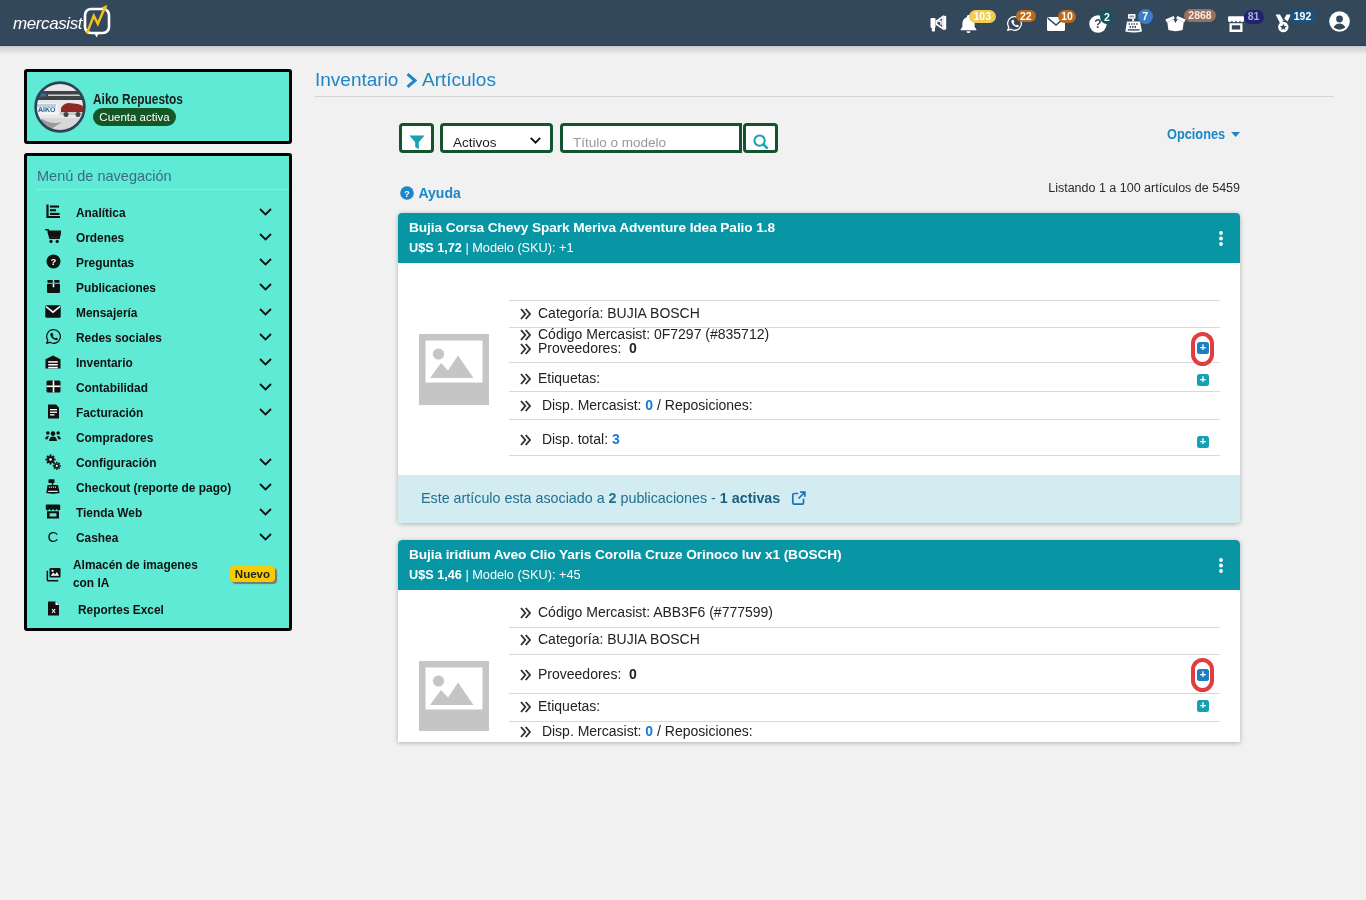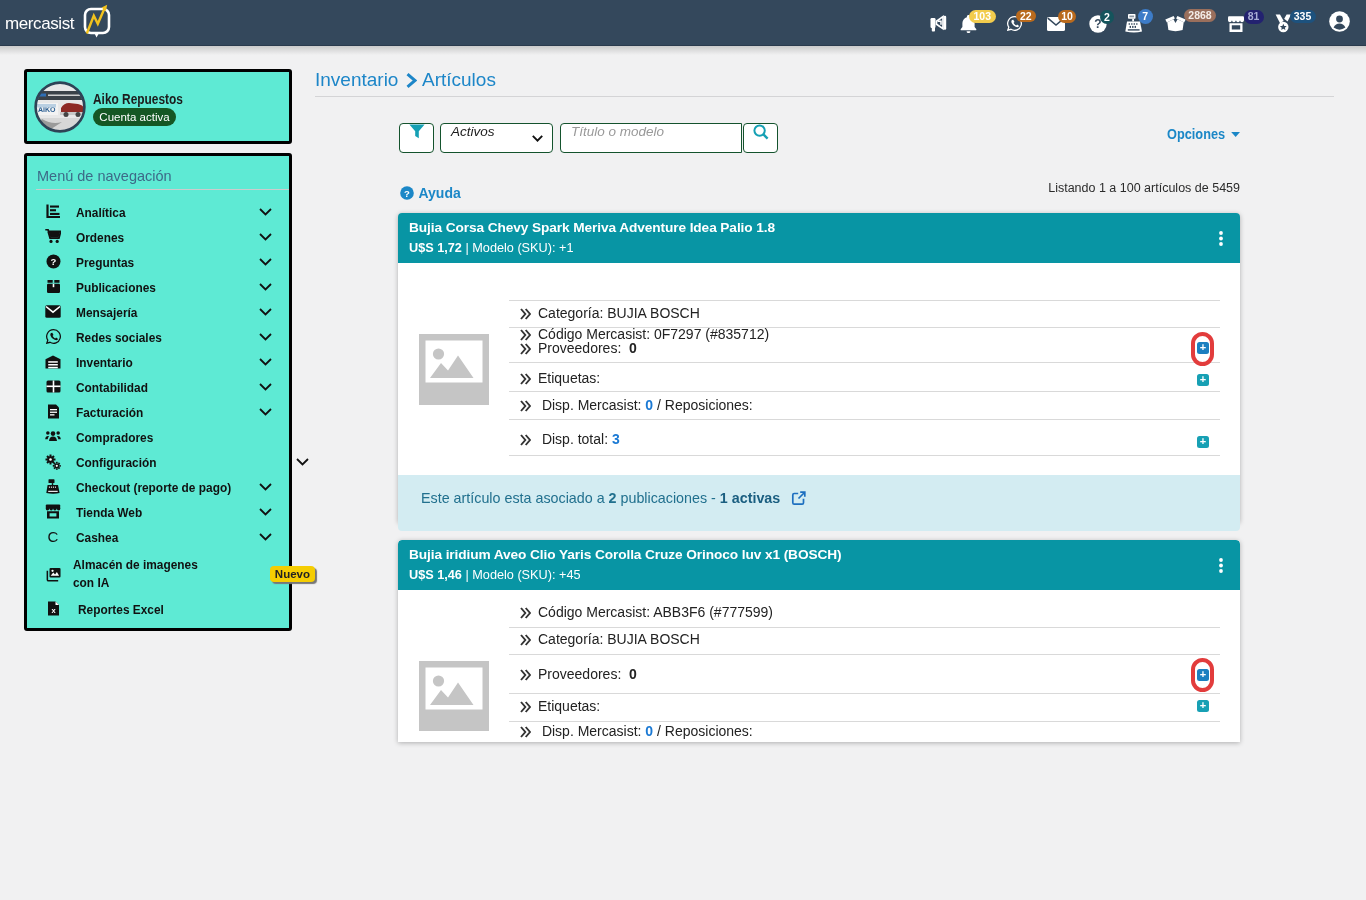--- a/index.html
+++ b/index.html
@@ -2,51 +2,51 @@
 <html><head>
 <meta charset="utf-8">
 <style>
   html,body{margin:0;padding:0;}
   body{font-family:"Liberation Sans",sans-serif;background:#f1f1f2;}
   #page{position:relative;width:1366px;height:900px;overflow:hidden;background:#f1f1f2;}
   .abs{position:absolute;}
   
   #navbar{left:0;top:0;width:1366px;height:45px;background:#34485c;border-bottom:1px solid #2a3b4d;}
   #navshadow{left:0;top:46px;width:1366px;height:9px;background:linear-gradient(#cbcbcb,#f1f1f2);}
-  .logo-text{left:5px;top:14px;color:#fff;font-size:17px;letter-spacing:-0.4px;}
+  .logo-text{left:13px;top:14px;color:#fff;font-size:17px;letter-spacing:-0.4px;font-style:italic;}
   .navico{position:absolute;}
   .badge{position:absolute;border-radius:8px;color:#fff;font-size:10.5px;font-weight:bold;text-align:center;}
   
   .card{position:absolute;background:#5eead4;border:3px solid #000000;border-radius:3px;}
   #seller-card{left:24px;top:69px;width:262px;height:69px;}
   #menu-card{left:24px;top:153px;width:262px;height:472px;}
   .menu-title{position:absolute;left:10px;top:12px;font-size:14.5px;color:#3d6a88;}
   .menu-hr{position:absolute;left:9px;top:32.5px;width:253px;height:1px;background:#ccc;}
   .mitem{position:absolute;left:0;width:262px;height:25px;}
   .mico{position:absolute;left:18px;top:50%;transform:translateY(-50%);width:16px;height:16px;display:flex;align-items:center;justify-content:center;}
   .mtext{position:absolute;left:48.5px;top:50%;transform:translateY(-50%) scaleX(0.88);transform-origin:left center;font-size:13.5px;font-weight:bold;color:#111;white-space:nowrap;}
   .mchev{position:absolute;right:17px;top:50%;transform:translateY(-50%);height:8px;}
   
   .bc{left:315px;top:69px;font-size:19px;color:#1d86c8;}
   .bc-hr{left:315px;top:96px;width:1019px;height:1px;background:#d4d4d6;}
-  .btn{position:absolute;background:#fff;border:1px solid #14532d;border-radius:4px;box-sizing:border-box;display:flex;align-items:flex-start;justify-content:center;font-style:italic;}
+  .btn{position:absolute;background:#fff;border:3px solid #14532d;border-radius:4px;box-sizing:border-box;display:flex;align-items:flex-end;justify-content:center;}
   
   .acard{position:absolute;left:398px;width:842px;background:#fff;border-radius:4px;box-shadow:0 1px 5px rgba(0,0,0,0.28);}
   .ahead{position:absolute;left:0;top:0;width:842px;height:50px;background:#0895a4;border-radius:4px 4px 0 0;text-align:right;}
   .atitle{position:absolute;left:11px;top:7px;color:#fff;font-size:13.7px;font-weight:bold;letter-spacing:-0.1px;white-space:nowrap;}
   .asub{position:absolute;left:11px;top:28px;color:#fff;font-size:12.7px;white-space:nowrap;}
   .arow-line{position:absolute;left:111px;width:711px;height:1px;background:#d9d9d9;}
   .arow{position:absolute;left:122px;font-size:14px;color:#222;white-space:nowrap;}
   .chev2{display:inline-block;vertical-align:-2px;margin-right:7px;}
   .bluenum{color:#1a79d4;font-weight:bold;}
   .plusbtn{position:absolute;left:799px;width:12px;height:12px;border-radius:2.5px;color:#fff;font-size:11px;line-height:11px;text-align:center;font-weight:bold;}
   .plus-teal{background:#17a0b4;}
   .plus-blue{background:#1b7fc0;}
   .redoval{position:absolute;left:793px;width:15px;height:26px;border:4px solid #e23c3c;border-radius:12px;}
-  .afoot{position:absolute;left:0;width:842px;height:56px;background:#d3ecf2;border-radius:0 0 4px 4px;}
+  .afoot{position:absolute;left:0;width:842px;height:48px;background:#d3ecf2;border-radius:0 0 4px 4px;}
   .afoot-text{position:absolute;left:23px;top:15px;font-size:14.3px;color:#21708e;}
 </style>
 </head>
 <body>
 <div id="page">
 
   <div class="abs" id="navbar"></div>
   <div class="abs" id="navshadow"></div>
   <div class="abs logo-text">mercasist</div>
   <div class="navico" style="left:82px;top:4px;">
@@ -135,21 +135,21 @@
     </svg>
     <div class="badge" style="left:16.5px;top:-5px;width:20px;height:13.5px;line-height:13.5px;background:#232270;border-radius:7px;color:#a9aed6;">81</div>
   </div>
   <div class="navico" style="left:1275px;top:14px;">
     <svg width="17" height="19" viewBox="0 0 17 19">
       <path d="M0.6,0.5 H5 L8.6,6.8 L5.2,9.5 Z" fill="#fff"></path>
       <path d="M16,0.5 H11.6 L9.2,4.8 L12.6,7.4 Z" fill="#fff"></path>
       <circle cx="8.3" cy="13" r="5.2" fill="#fff"></circle>
       <path d="M8.3,9.7 L9.3,11.9 L11.7,12.1 L9.9,13.7 L10.4,16.1 L8.3,14.8 L6.2,16.1 L6.7,13.7 L4.9,12.1 L7.3,11.9 Z" fill="#34485c"></path>
     </svg>
-    <div class="badge" style="left:14.5px;top:-4px;width:26px;height:12.5px;line-height:12.5px;background:#1d527e;border-radius:7px;">335</div>
+    <div class="badge" style="left:14.5px;top:-4px;width:26px;height:12.5px;line-height:12.5px;background:#1d527e;border-radius:7px;">192</div>
   </div>
   <div class="navico" style="left:1329px;top:11px;">
     <svg width="21" height="21" viewBox="0 0 21 21">
       <circle cx="10.5" cy="10.5" r="10.3" fill="#fff"></circle>
       <circle cx="10.5" cy="8" r="3.4" fill="#34485c"></circle>
       <path d="M4.6,16.6 C5.8,13.6 8,12.5 10.5,12.5 C13,12.5 15.2,13.6 16.4,16.6 A10.3,10.3 0 0 1 4.6,16.6 Z" fill="#34485c"></path>
     </svg>
   </div>
 
   <div class="card" id="seller-card">
@@ -307,21 +307,21 @@
             <circle cx="9" cy="3.2" r="2.6" fill="#111"></circle>
             <path d="M4.5,11.5 C4.8,8 6.6,6.5 9,6.5 C11.4,6.5 13.2,8 13.5,11.5 Z" fill="#111"></path>
             <circle cx="3.2" cy="2.5" r="2" fill="#111"></circle>
             <path d="M0.2,9.5 C0.4,7 1.7,5.8 3.4,5.8 L4.6,6.2 C3.6,7.4 3.2,8.6 3.1,9.5 Z" fill="#111"></path>
             <circle cx="14.8" cy="2.5" r="2" fill="#111"></circle>
             <path d="M17.8,9.5 C17.6,7 16.3,5.8 14.6,5.8 L13.4,6.2 C14.4,7.4 14.8,8.6 14.9,9.5 Z" fill="#111"></path>
           </svg>
         </span>
       <span class="mtext">Compradores</span>
     </div>
-    <div class="mitem" style="top:293px;padding-left:37px;">
+    <div class="mitem" style="top:293px;">
       <span class="mico">
           <svg width="16" height="16" viewBox="0 0 16 16">
             <g fill="#111">
               <circle cx="5.5" cy="5.5" r="3.2"></circle>
               <g stroke="#111" stroke-width="2">
                 <path d="M5.5,0.5 V3"></path>
                 <path d="M5.5,8 V10.5"></path>
                 <path d="M0.5,5.5 H3"></path>
                 <path d="M8,5.5 H10.5"></path>
                 <path d="M2,2 L3.7,3.7"></path>
@@ -390,21 +390,21 @@
           <path d="M1,1 L6.5,6.4 L12,1" fill="none" stroke="#111" stroke-width="1.8"></path>
         </svg>
     </div>
     <div class="mitem" style="top:368px;">
       <span class="mico" style="font-size:15px;color:#111;font-family:'Liberation Sans',sans-serif;">C</span>
       <span class="mtext">Cashea</span>
       <svg class="mchev" width="13" height="8" viewBox="0 0 13 8">
           <path d="M1,1 L6.5,6.4 L12,1" fill="none" stroke="#111" stroke-width="1.8"></path>
         </svg>
     </div>
-    <div class="mitem" style="top:400px;height:36px;padding-left:40px;">
+    <div class="mitem" style="top:400px;height:36px;">
       <span class="mico">
           <svg width="17" height="15" viewBox="0 0 17 15">
             <path d="M2.5,3.5 V13 Q2.5,14.2 3.7,14.2 H14" fill="none" stroke="#111" stroke-width="1.6"></path>
             <rect x="4.8" y="0.5" width="11.7" height="10.2" rx="1.2" fill="#111"></rect>
             <circle cx="8" cy="3.6" r="1.2" fill="#fff"></circle>
             <path d="M6,8.7 L8.8,5.5 L10.7,7.4 L12.6,4.9 L15,8.7 Z" fill="#fff"></path>
           </svg>
         </span>
       <span class="mtext" style="left:46px;line-height:18px;">Almacén de imagenes<br>con IA</span>
       <span style="position:absolute;right:14px;top:50%;transform:translateY(-50%);background:#f5cd02;color:#222;font-size:11.5px;font-weight:bold;padding:2px 5px;border-radius:4px;box-shadow:2px 2px 1px #777;">Nuevo</span>

